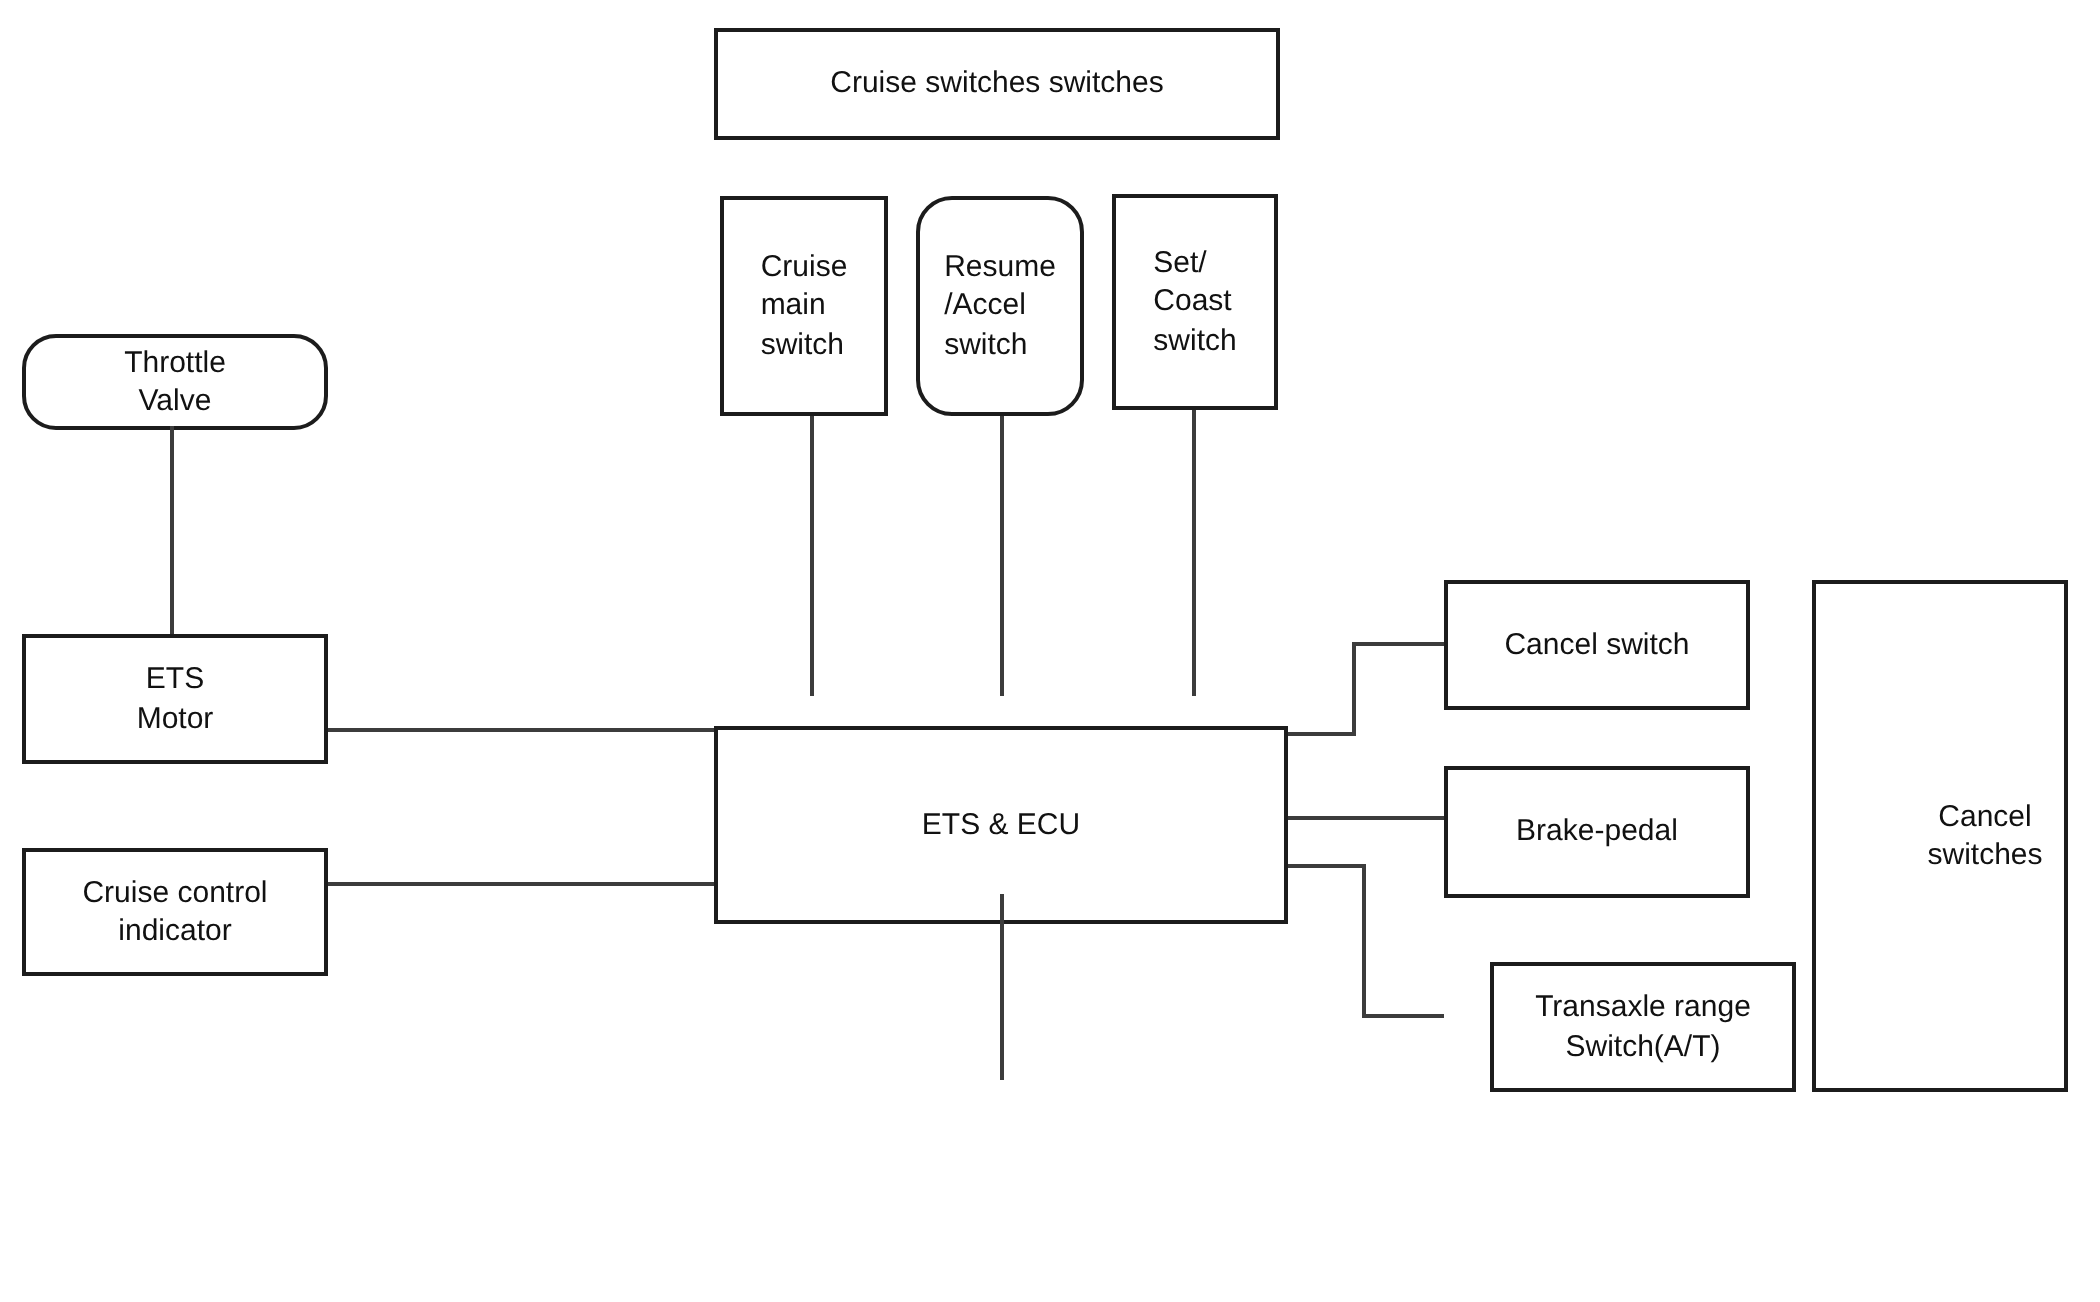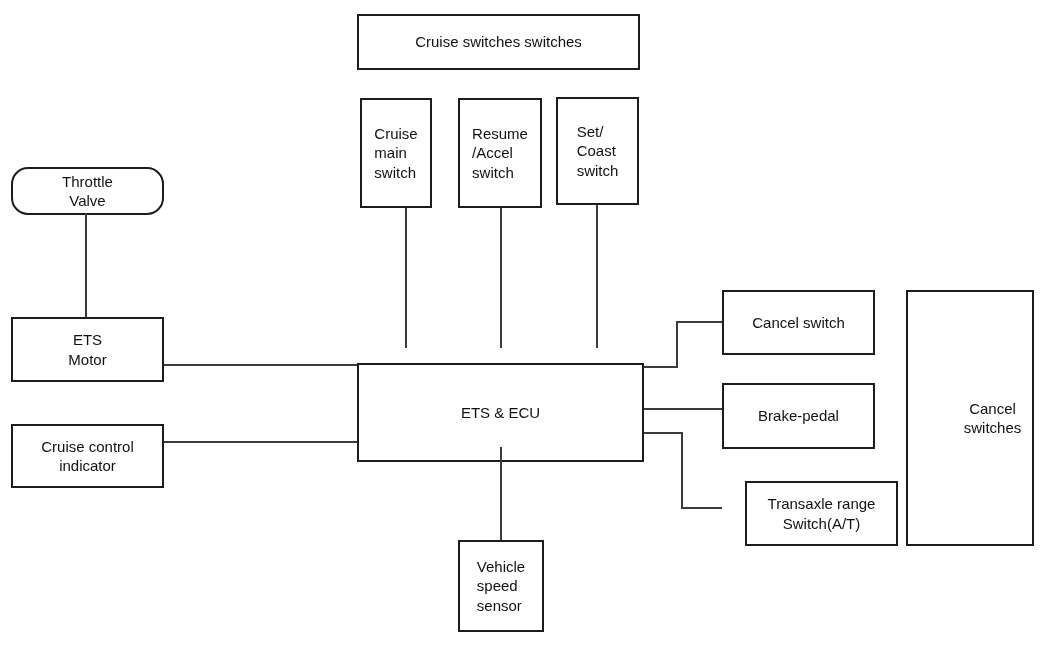--- a/index.html
+++ b/index.html
@@ -34,22 +34,22 @@
   .box .lbl { white-space: pre-line; }
   .box.align-left .lbl { text-align: left; }
 
   .connector {
     position: absolute;
     background: var(--line);
   }
 
   
   #b-cruise-control-switches { left: 357px; top: 14px;  width: 283px; height: 56px; }
-  #b-cruise-main-switch      { left: 360px; top: 98px;  width: 72px;  height: 110px; }
-  #b-resume-accel-switch     { left: 458px; top: 98px;  width: 84px;  height: 110px; }
+  #b-cruise-main-switch      { left: 360px; top: 98px;  width: 84px;  height: 110px; }
+  #b-resume-accel-switch     { left: 458px; top: 98px;  width: 84px;  height: 110px; border-radius: 18px; }
   #b-set-coast-switch        { left: 556px; top: 97px;  width: 83px;  height: 108px; }
   #b-throttle-valve          { left: 11px;  top: 167px; width: 153px; height: 48px; border-radius: 17px; }
   #b-ets-motor               { left: 11px;  top: 317px; width: 153px; height: 65px; }
   #b-cruise-control-indicator{ left: 11px;  top: 424px; width: 153px; height: 64px; }
   #b-ets-ecu                 { left: 357px; top: 348px; width: 287px; height: 99px; margin-top: 15px; }
   #b-cancel-switch           { left: 722px; top: 290px; width: 153px; height: 65px; }
   #b-brake-pedal             { left: 722px; top: 383px; width: 153px; height: 66px; }
   #b-transaxle-range-switch  { left: 722px; top: 481px; width: 153px; height: 65px; margin-left: 23px; }
   #b-cancel-switches         { left: 906px; top: 290px; width: 128px; height: 256px; padding-left: 45px; }
   #b-vehicle-speed-sensor    { left: 458px; top: 540px; width: 86px;  height: 92px; }
@@ -127,25 +127,20 @@
   <div class="box" id="b-transaxle-range-switch">
     <span class="lbl">Transaxle range
 Switch(A/T)</span>
   </div>
 
   <div class="box" id="b-cancel-switches">
     <span class="lbl">Cancel
 switches</span>
   </div>
 
-  <div class="box align-left" id="b-vehicle-speed-sensor">
-    <span class="lbl">Vehicle
-speed
-sensor</span>
-  </div>
 
   <div class="connector" id="l-throttle-ets-v"></div>
   <div class="connector" id="l-etsmotor-ecu-h"></div>
   <div class="connector" id="l-indicator-ecu-h"></div>
   <div class="connector" id="l-main-ecu-v"></div>
   <div class="connector" id="l-resume-ecu-v"></div>
   <div class="connector" id="l-setcoast-ecu-v"></div>
   <div class="connector" id="l-cancel-h1"></div>
   <div class="connector" id="l-cancel-v"></div>
   <div class="connector" id="l-cancel-h2"></div>

